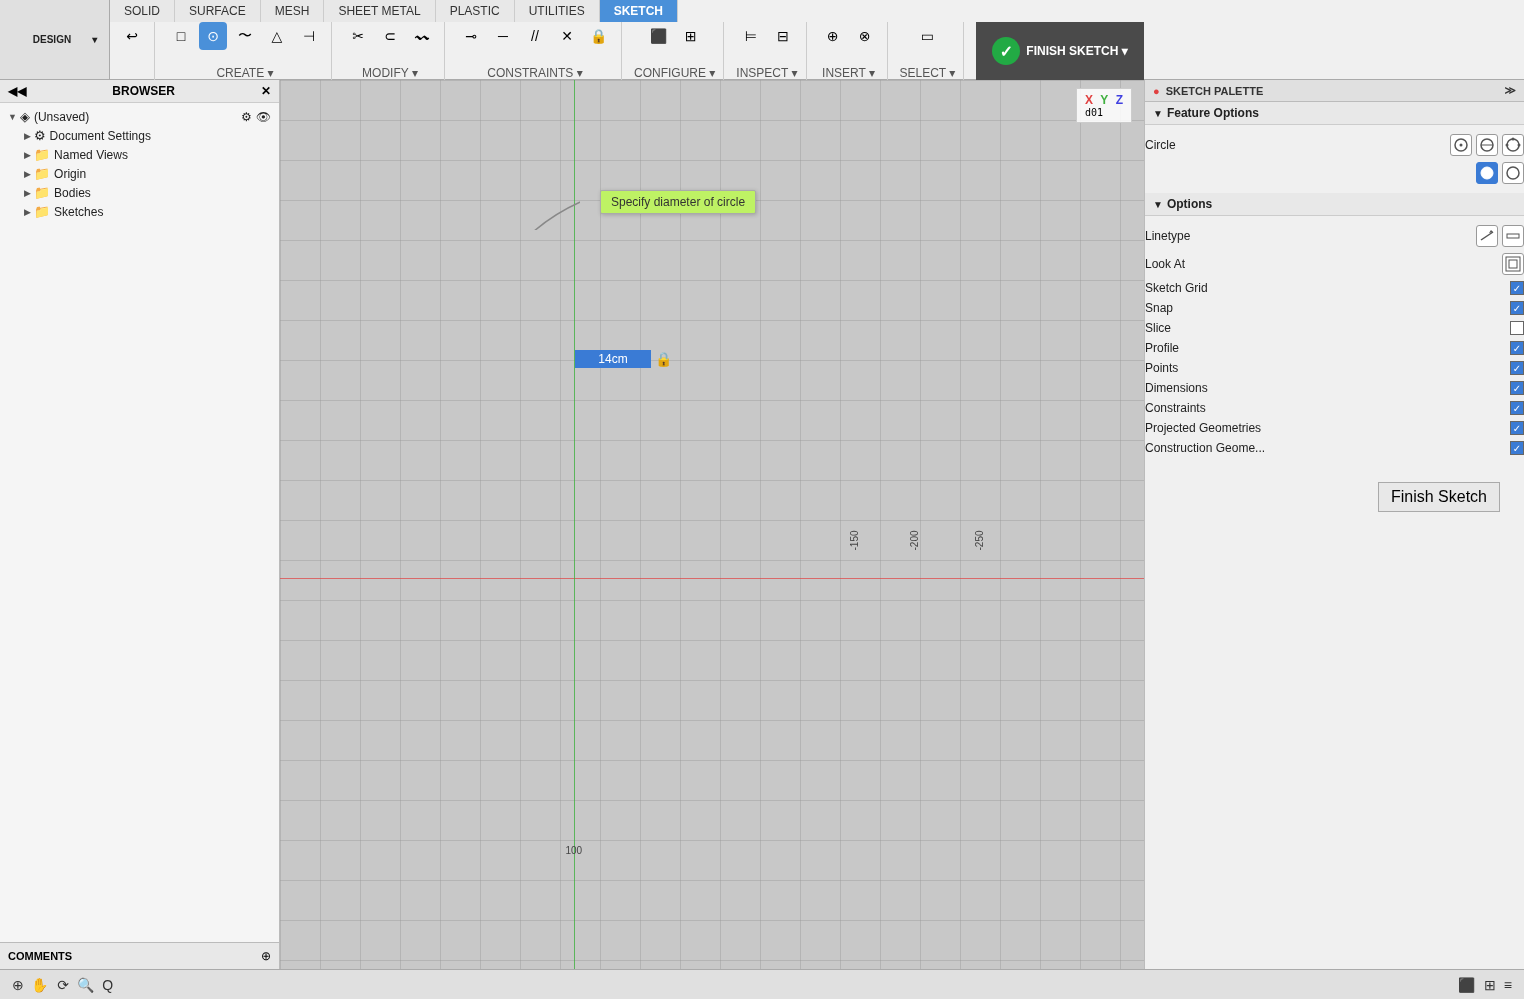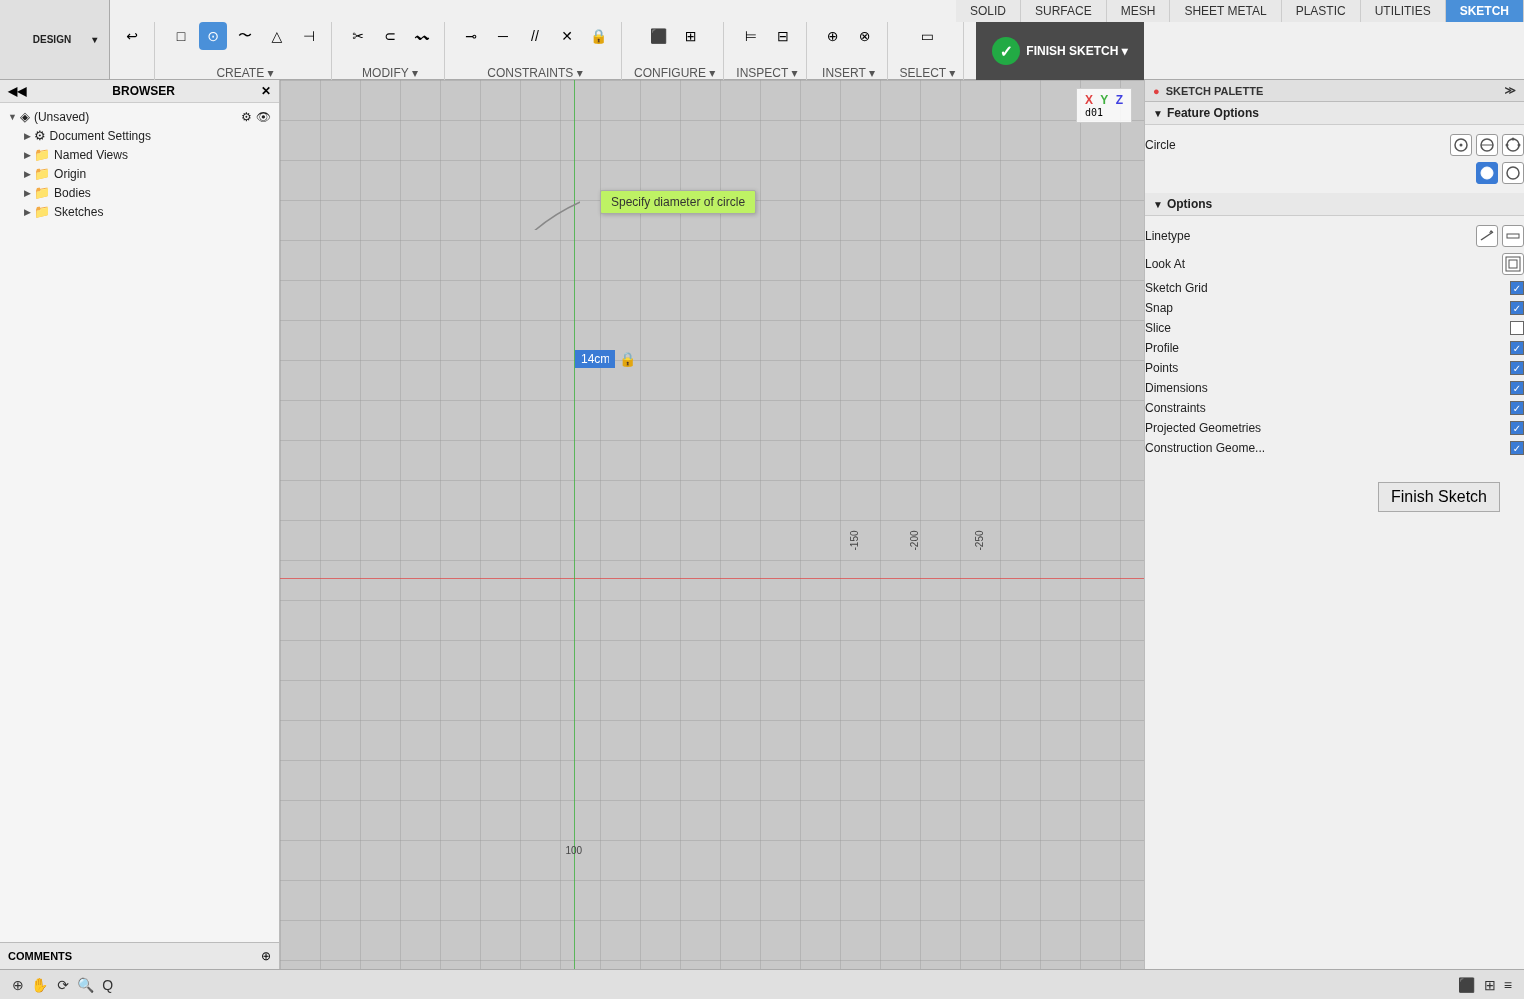--- a/index.html
+++ b/index.html
@@ -110,21 +110,21 @@
       box-shadow: 1px 1px 4px rgba(0,0,0,0.2);
     }
 
     
     .dim-input-box {
       position: absolute; top: 270px; left: 295px;
       display: flex; align-items: center; gap: 4px;
     }
     .dim-input {
       background: #3a7bd5; color: white; border: none; padding: 2px 6px;
-      font-size: 12px; width: 40px; text-align: center;
+      font-size: 12px; width: 76px; text-align: center;
     }
     .dim-lock {
       font-size: 14px; cursor: pointer;
     }
 
     
     #sketch-svg {
       position: absolute; inset: 0; pointer-events: none;
     }
 
@@ -187,21 +187,21 @@
 </head>
 <body>
 
 <div id="toolbar">
   <div class="toolbar-design-btn">
     <span>DESIGN</span>
     <span>▾</span>
   </div>
   <div style="display:flex; flex-direction:column; flex:1;">
 
-    <div class="toolbar-tabs" style="height:22px;justify-content:flex-end;">
+    <div class="toolbar-tabs" style="height:22px;">
       <div class="toolbar-tab">SOLID</div>
       <div class="toolbar-tab">SURFACE</div>
       <div class="toolbar-tab">MESH</div>
       <div class="toolbar-tab">SHEET METAL</div>
       <div class="toolbar-tab">PLASTIC</div>
       <div class="toolbar-tab">UTILITIES</div>
       <div class="toolbar-tab active">SKETCH</div>
     </div>
 
     <div style="display:flex; align-items:center; padding: 4px 0; gap:4px; height:58px;">

